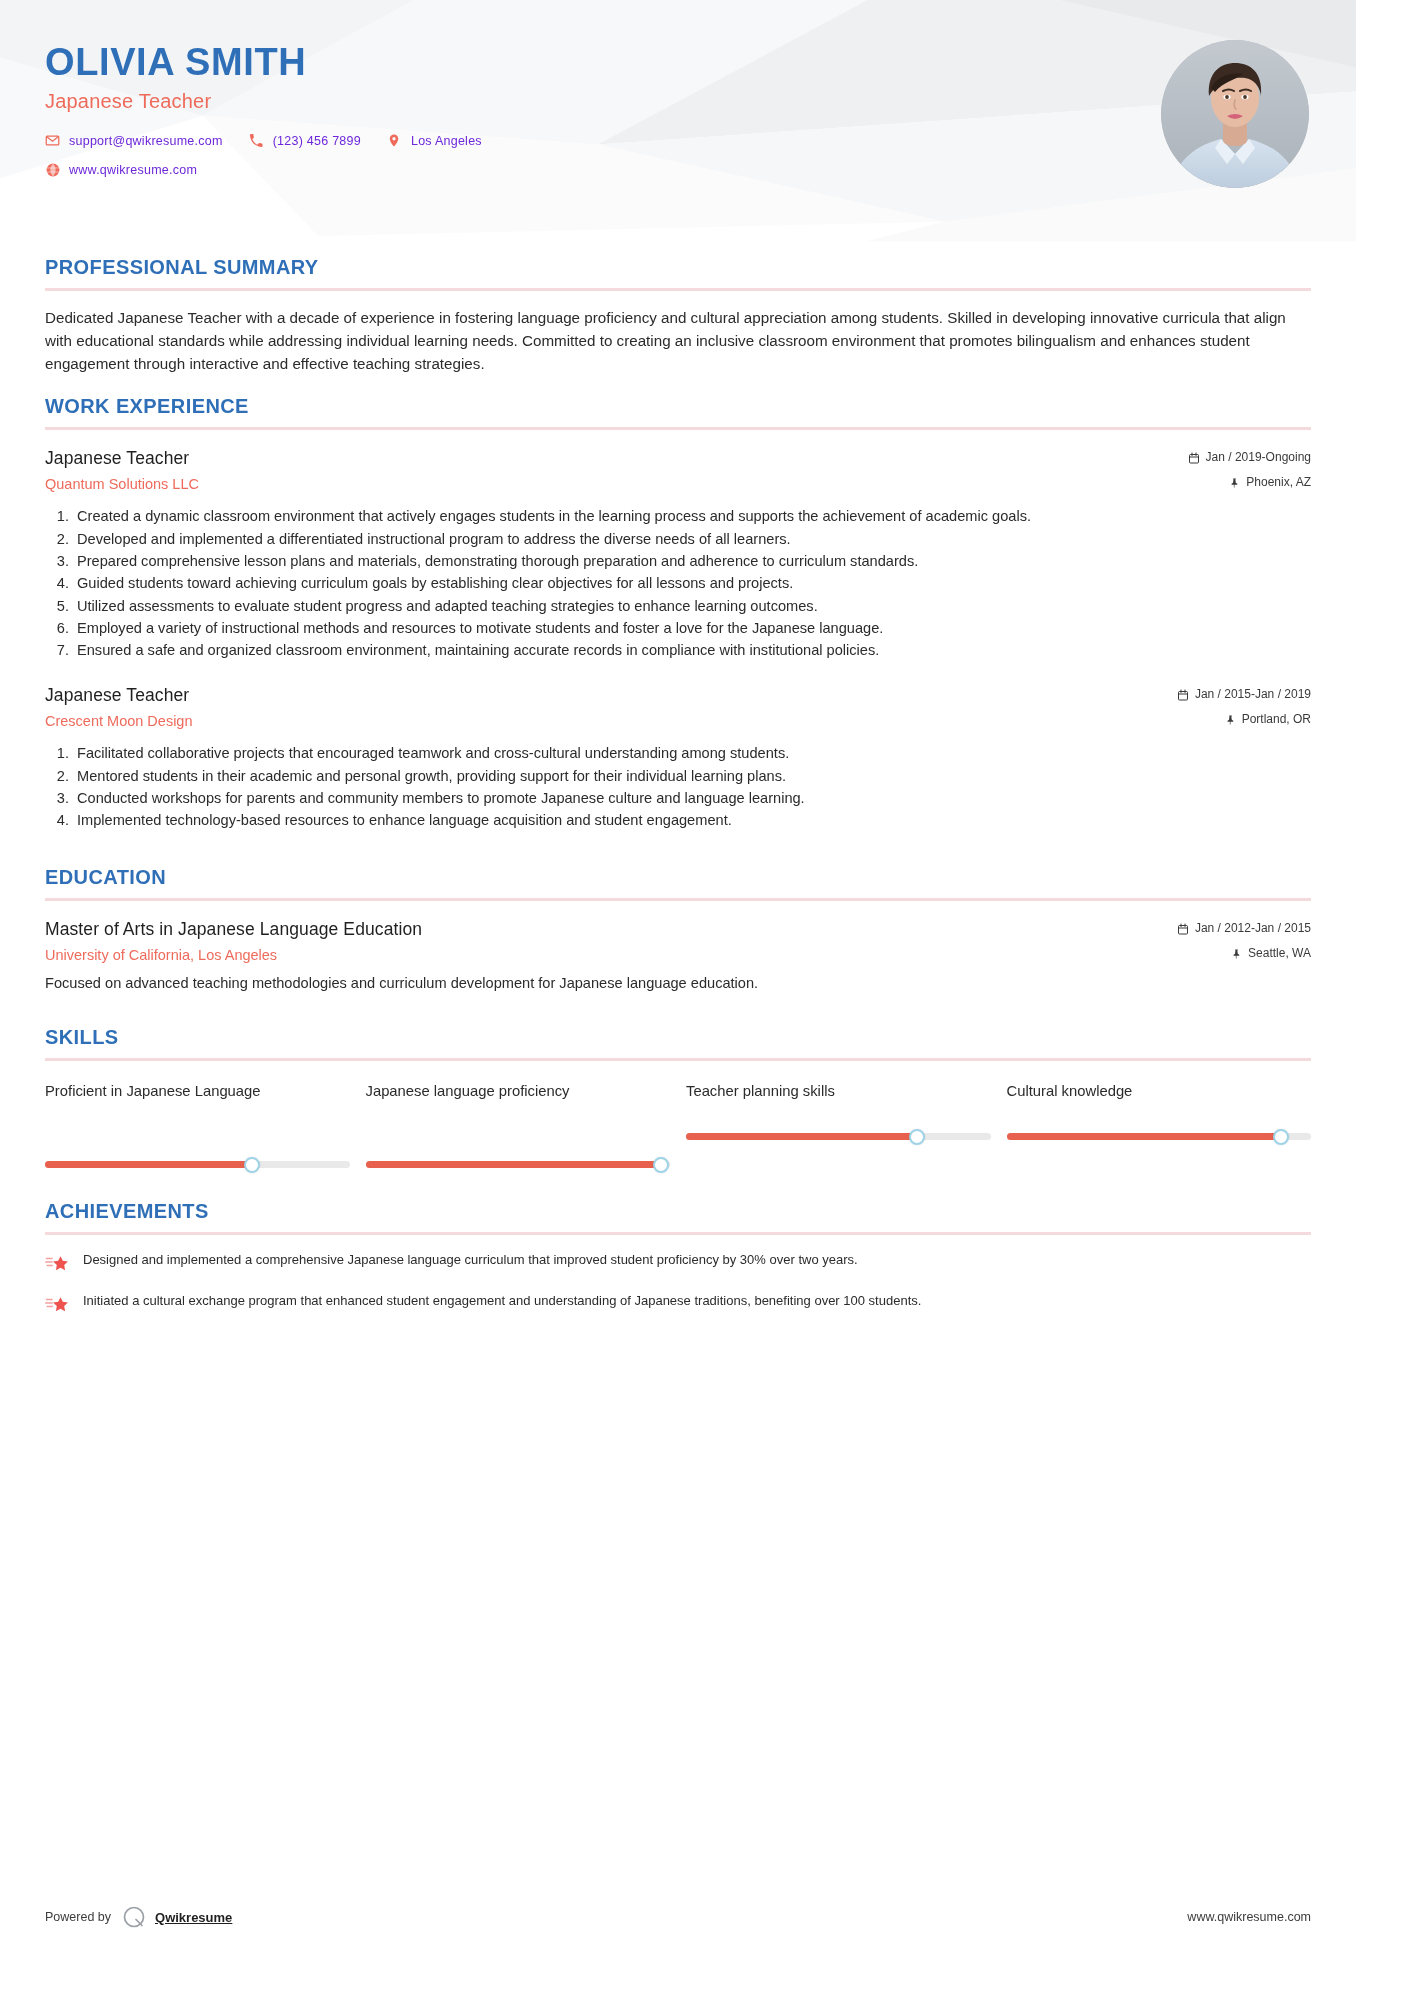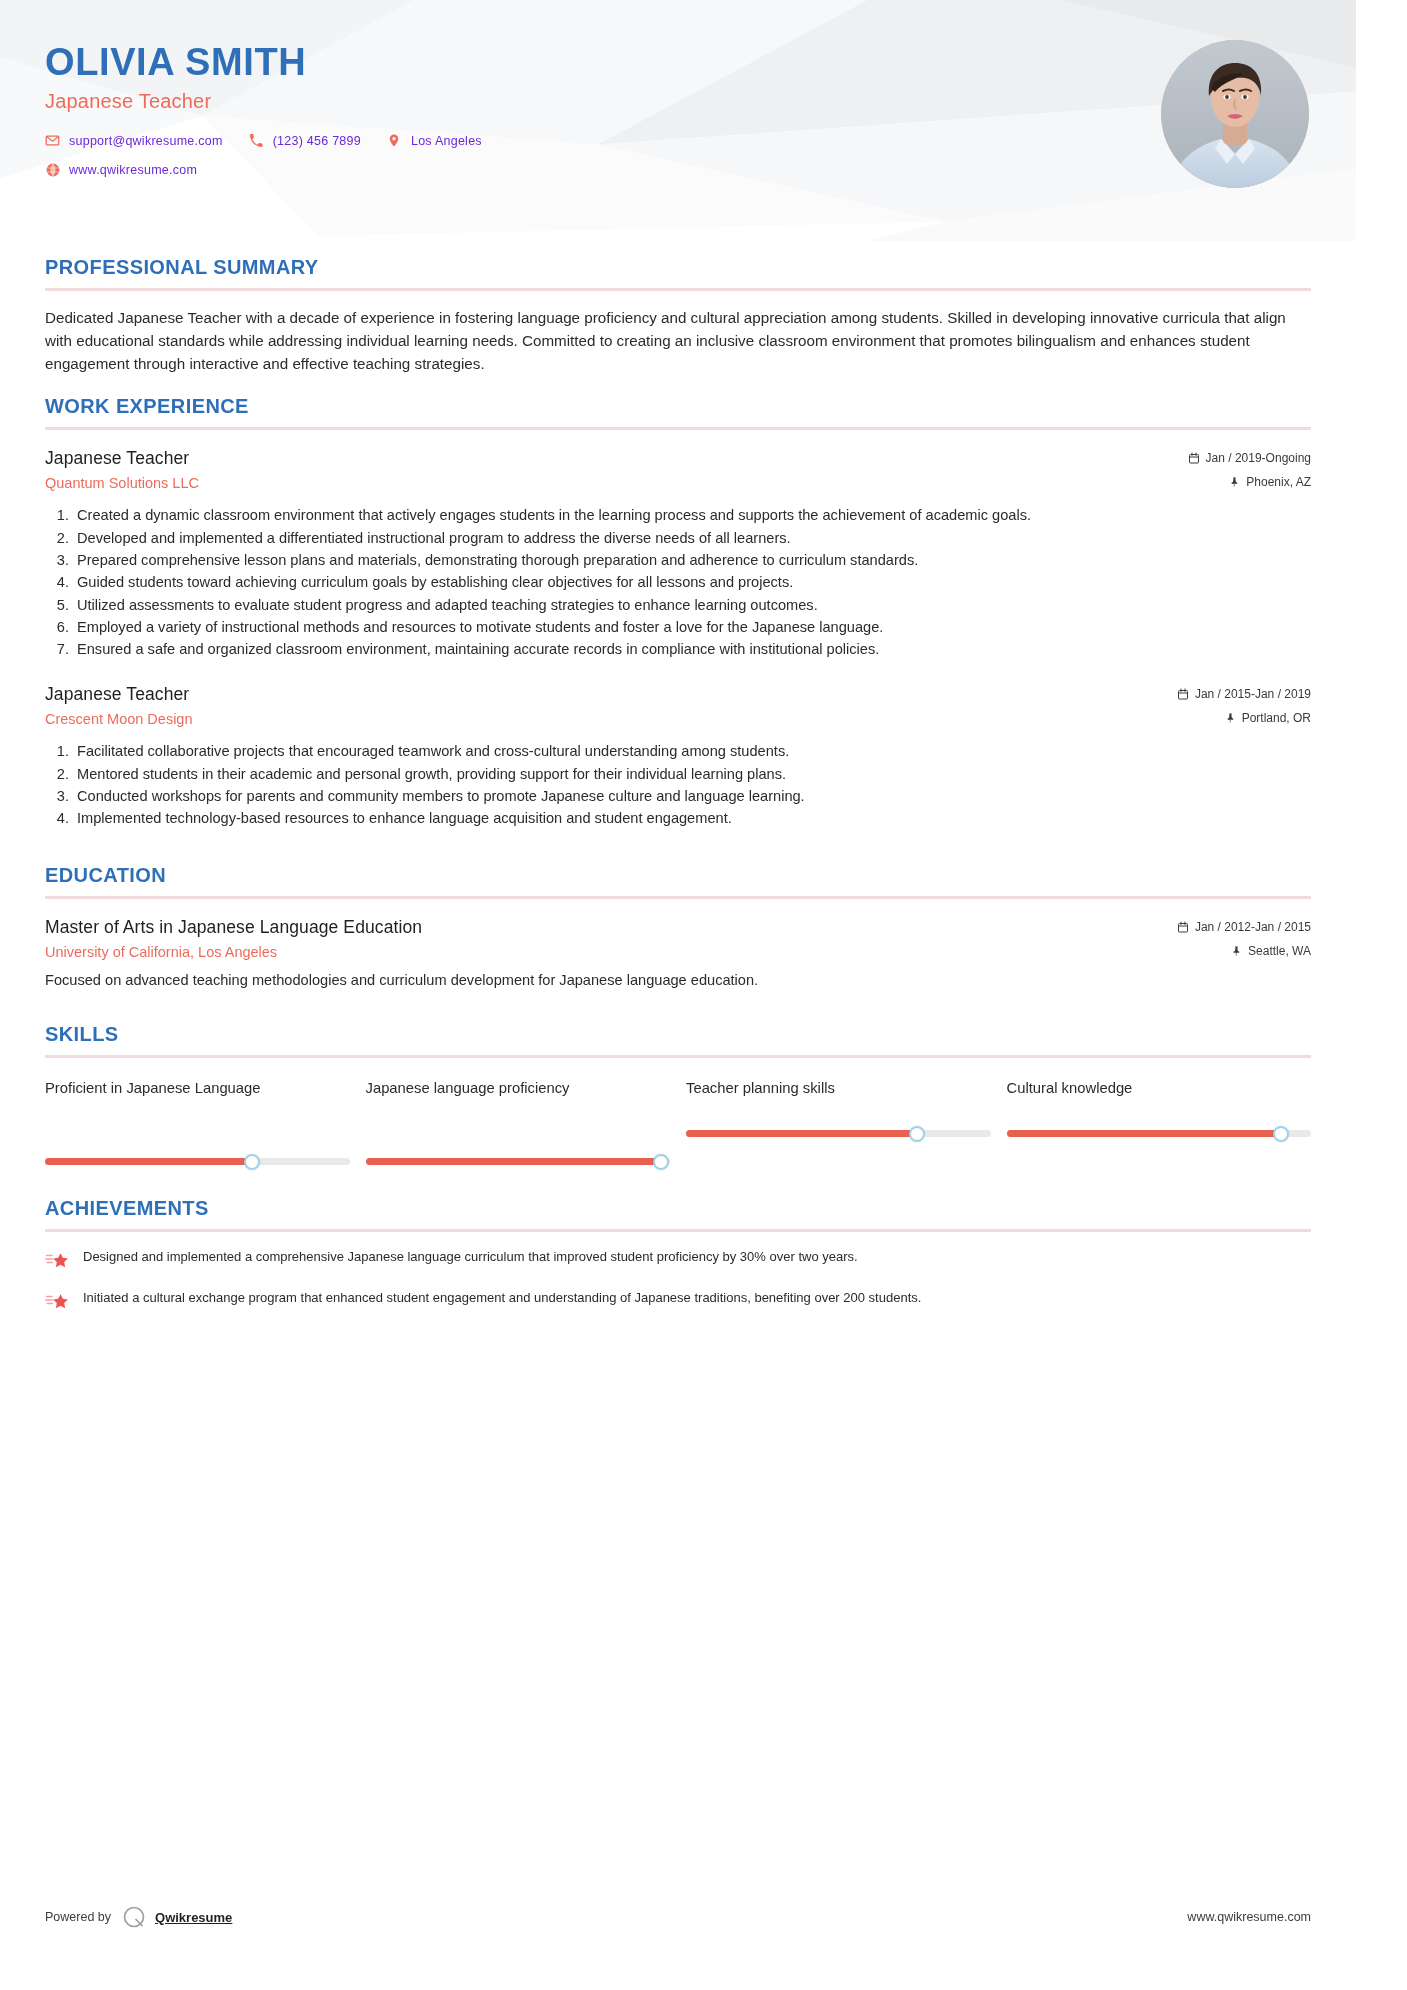--- a/index.html
+++ b/index.html
@@ -113,21 +113,21 @@
   }
   .entry-title {
     font-size: 17.5px;
     color: #1f1f1f;
     letter-spacing: 0.1px;
   }
   .entry-meta {
     font-size: 12px;
     color: #3a3a3a;
     display: flex;
-    align-items: center;
+    align-items: flex-end;
     white-space: nowrap;
   }
   .entry-meta .m-icon {
     margin-right: 6px; display:inline-flex; align-items:center; color:#3a3a3a;
   }
   .entry-sub {
     display: flex;
     justify-content: space-between;
     align-items: baseline;
     margin-top: 6px;
@@ -545,21 +545,21 @@
 
         <div class="ach-item">
           <span class="ach-icon">
             <svg width="26" height="26" viewBox="0 0 26 26">
               <path d="M15.5 4.2l2.3 4.6 5.1.7-3.7 3.6.9 5.1-4.6-2.4-4.6 2.4.9-5.1-3.7-3.6 5.1-.7z" fill="#ef5350"></path>
               <path d="M1.5 6.5h5.5" stroke="#f5a0a0" stroke-width="1.6" stroke-linecap="round"></path>
               <path d="M0.8 10h6.4" stroke="#f5a0a0" stroke-width="1.6" stroke-linecap="round"></path>
               <path d="M2.2 13.5h5" stroke="#f5a0a0" stroke-width="1.6" stroke-linecap="round"></path>
             </svg>
           </span>
-          <span class="ach-text">Initiated a cultural exchange program that enhanced student engagement and understanding of Japanese traditions, benefiting over 200 students.</span>
+          <span class="ach-text">Initiated a cultural exchange program that enhanced student engagement and understanding of Japanese traditions, benefiting over 100 students.</span>
         </div>
       </div>
     </div>
 
   </div>
 
   <div class="footer">
     <div class="footer-left">
       <span class="powered">Powered by</span>
       <span class="qlogo">

